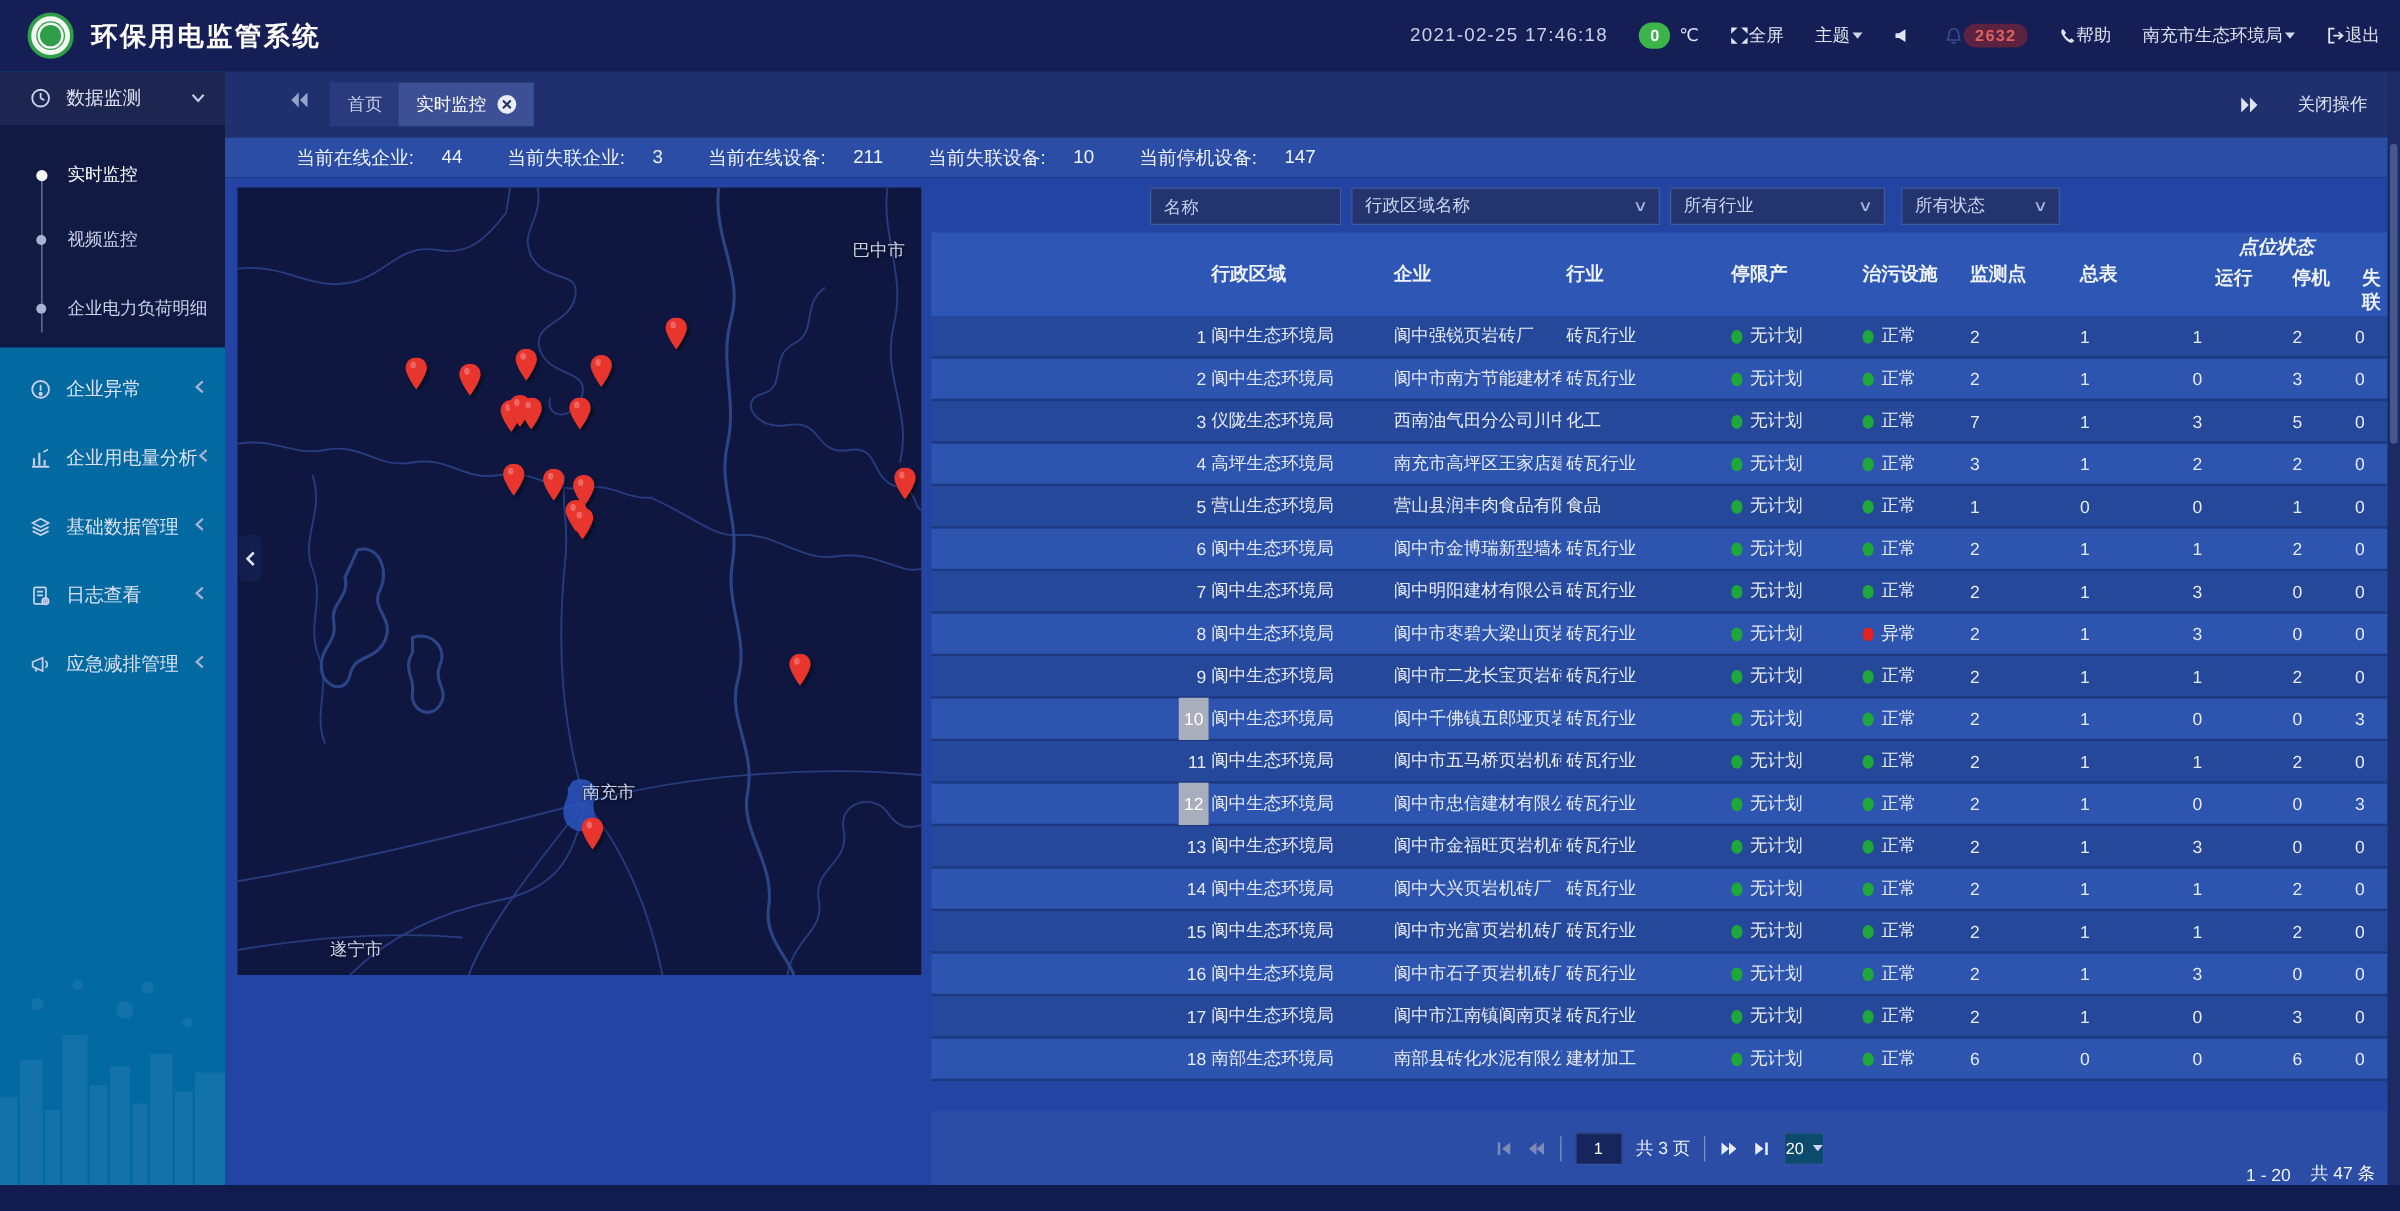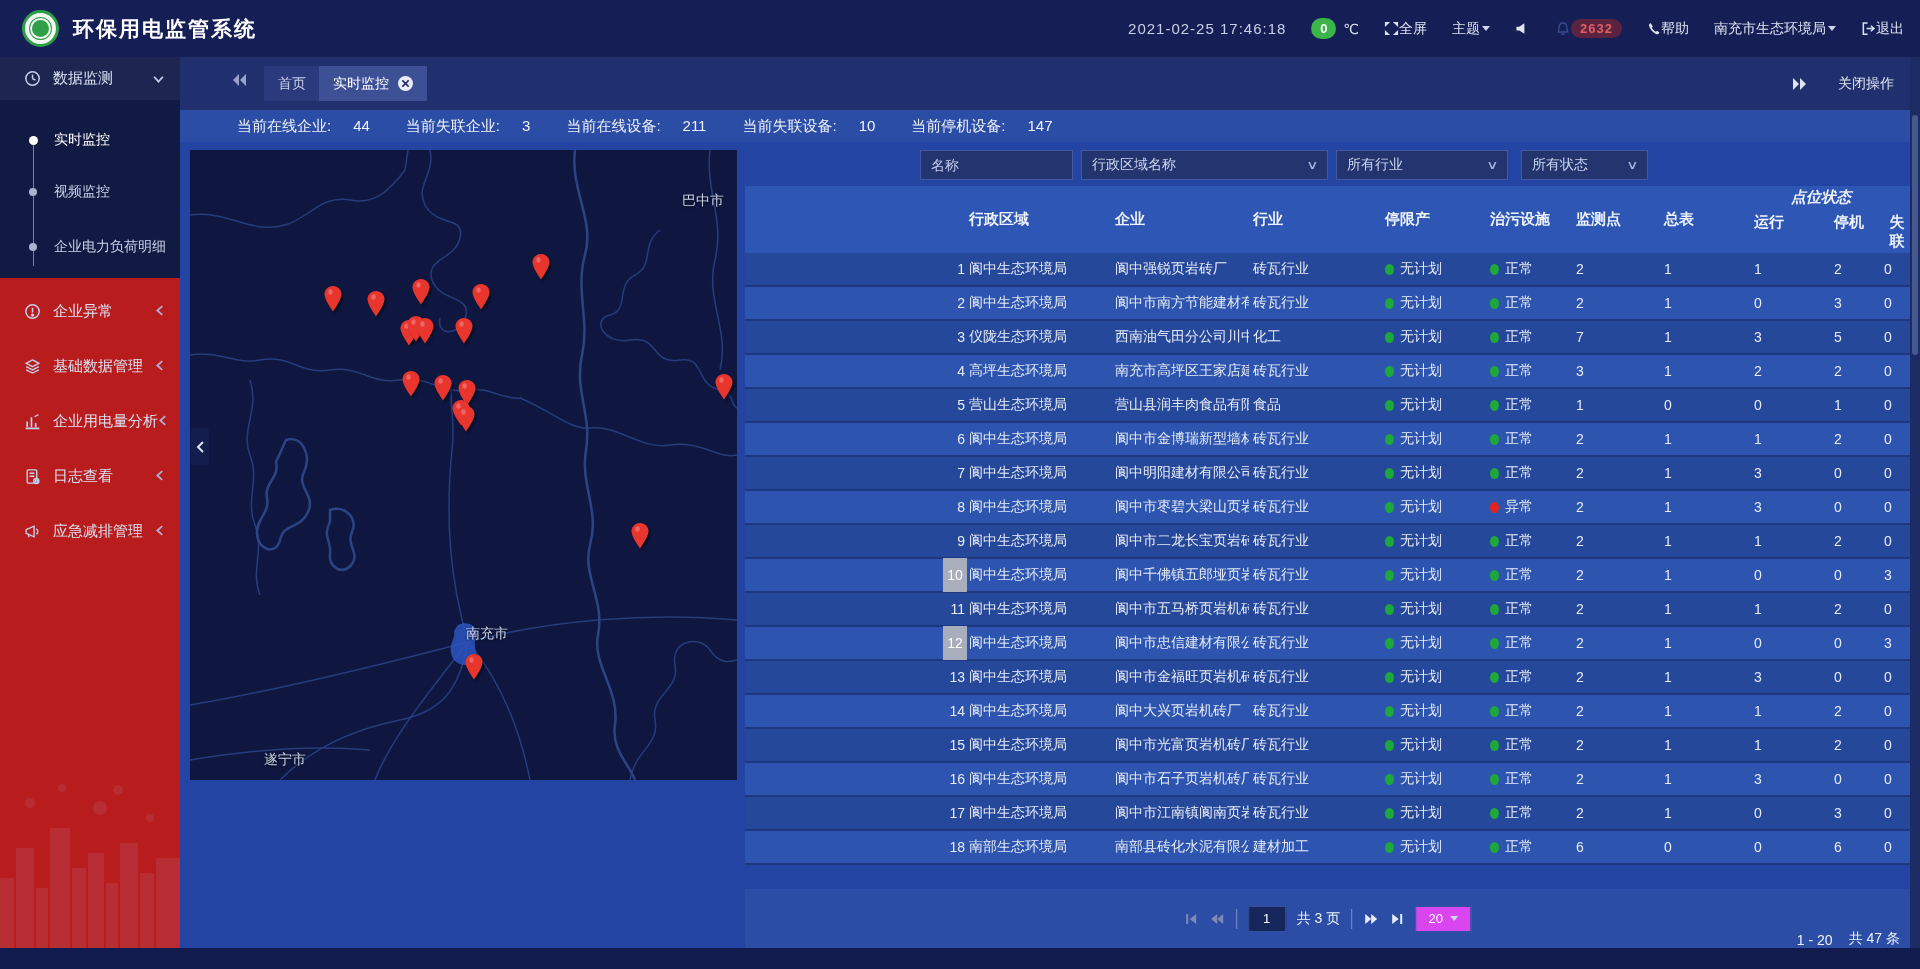--- a/index.html
+++ b/index.html
@@ -15,21 +15,21 @@
   .topbar-right { margin-left:auto; display:flex; align-items:center; gap:25px; padding-right:16px; font-size:14px; color:#dfe4f2; }
   .datetime { font-size:15px; color:#c9d0e6; letter-spacing:1px; }
   .temp-wrap { display:flex; align-items:center; gap:7px; }
   .temp-badge { min-width:25px; height:21px; padding:0 6px; border-radius:11px; background:#3bb54a; color:#fff; font-weight:bold; font-size:13px; display:flex; align-items:center; justify-content:center; }
   .top-item { display:flex; align-items:center; gap:0; cursor:pointer; white-space:nowrap; }
   .caret-down { display:inline-block; width:0; height:0; border-left:4px solid transparent; border-right:4px solid transparent; border-top:5px solid #cfd6ee; margin-left:2px; }
   .notif-badge { background:#5c2340; color:#e06060; font-weight:bold; font-size:13px; padding:2px 9px; border-radius:10px; letter-spacing:1px; }
   .icon { display:inline-flex; align-items:center; justify-content:center; }
 
   
-  .sidebar { position:absolute; left:0; top:57px; width:180px; height:891px; background:#b91c1c; z-index:20; overflow:hidden; }
+  .sidebar { position:absolute; left:0; top:57px; width:180px; height:891px; background:#0369a1; z-index:20; overflow:hidden; }
   .menu-parent { height:43px; background:#1c2650; display:flex; align-items:center; padding:0 16px 0 24px; cursor:pointer; }
   .menu-sub { height:178px; background:#111a42; position:relative; }
   .menu-line { position:absolute; left:33px; top:36px; width:1px; height:130px; background:rgba(255,255,255,.45); }
   .menu-child { position:absolute; left:0; width:180px; height:30px; display:flex; align-items:center; cursor:pointer; }
   .menu-dot { position:absolute; left:29px; width:8px; height:8px; border-radius:50%; background:#aab3d2; }
   .menu-dot.active { background:#ffffff; width:9px; height:9px; left:28.5px; }
   .menu-child-label { margin-left:54px; font-size:14px; color:#c9d1ea; white-space:nowrap; }
   .menu-child-label.active { color:#ffffff; }
   .menu-group { height:44px; margin-top:11px; display:flex; align-items:center; padding:0 16px 0 24px; cursor:pointer; }
   .menu-group:first-of-type { margin-top:14px; }
@@ -74,21 +74,21 @@
   .cell { white-space:nowrap; overflow:hidden; }
   .c-lead { width:196px; }
   .c-idx { width:26px; display:flex; align-items:center; justify-content:flex-end; }
   .c-region { width:144px; padding-left:2px; }
   .c-company { width:138px; padding-left:4px; }
   .c-industry { width:128px; padding-left:4px; }
   .c-stop { width:103px; padding-left:8px; }
   .c-fac { width:84px; padding-left:10px; }
   .c-pts { width:88px; padding-left:12px; }
   .c-met { width:90px; padding-left:12px; }
-  .c-run { width:78px; padding-left:12px; }
+  .c-run { width:78px; padding-left:12px;text-align:center; }
   .c-stp { width:64px; padding-left:14px; }
   .c-off { width:26px; text-align:center; padding:0; }
   .c-ptsgrp { width:168px; display:flex; flex-direction:column; justify-content:center; gap:6px; }
   .grp-title { font-style:italic; text-align:center; padding-right:10px; }
   .grp-sub { display:flex; }
   .grp-sub span { display:block; }
 
   .tbody { position:absolute; left:565px; top:111px; width:1165px; height:636px; overflow:hidden; }
   .t-row { display:flex; align-items:center; height:34px; border-bottom:2px solid #1d3880; font-size:14px; color:#e6ebf7; cursor:pointer; }
   .t-row.odd { background:#26489a; }
@@ -98,21 +98,21 @@
   .idx-box.hl { background:#a9aebc; color:#ffffff; justify-content:center; padding-right:0; }
   .dot { width:9px; height:11px; border-radius:50%; margin-right:6px; flex:none; }
 
   
   .pager { position:absolute; left:565px; top:747px; width:1165px; height:59px; background:#2b4da6; }
   .pager-center { position:absolute; left:50%; top:0; height:59px; transform:translateX(-50%); display:flex; align-items:center; gap:11px; }
   .pg-ico { display:flex; align-items:center; cursor:pointer; }
   .pg-divider { width:1px; height:20px; background:rgba(255,255,255,.4); }
   .pg-input { width:38px; height:26px; background:#16265c; border:1px solid #3450a0; color:#fff; text-align:center; font-size:13px; display:flex; align-items:center; justify-content:center; }
   .pg-pages { font-size:14px; color:#eef2fb; }
-  .pg-size { width:56px; height:26px; background:#d946ef; border:1px solid #3450a0; color:#fff; font-size:13px; display:flex; align-items:center; justify-content:center; gap:5px; cursor:pointer; }
+  .pg-size { width:32px; height:26px; background:#0c4a6e; border:1px solid #3450a0; color:#fff; font-size:13px; display:flex; align-items:center; justify-content:center; gap:5px; cursor:pointer; }
   .pg-size .caret-down { border-top-color:#cfd6ee; }
   .pager-right { position:absolute; right:10px; top:0; height:59px; display:flex; align-items:flex-end; gap:16px; font-size:14px; color:#eef2fb; }
 
   
   .vscroll { position:absolute; right:0; top:57px; width:10px; height:891px; background:#1c2b63; z-index:25; }
   .vscroll-thumb { position:absolute; left:2px; top:58px; width:6px; height:240px; border-radius:3px; background:#46598f; }
   .bottomstrip { position:absolute; left:0; top:948px; width:1920px; height:21px; background:#111b4d; z-index:30; }
 </style>
 </head>
 <body>
@@ -224,42 +224,42 @@
             <circle cx="8" cy="11.4" r="0.9" fill="#c9d1ec"></circle>
           </svg>
         </span>
         <span class="menu-label">企业异常</span>
         <span class="menu-chevron"><svg width="9" height="11" viewBox="0 0 8 10">
             <path d="M6.5 1 L2 5 L6.5 9" fill="none" stroke="#aab3d6" stroke-width="1.6"></path>
           </svg></span>
       </div>
       <div class="menu-group">
         <span class="icon">
-          <svg width="17" height="17" viewBox="0 0 16 16" fill="none" stroke="#c9d1ec" stroke-width="1.3">
-            <path d="M8 1.8 L14 5 L8 8.2 L2 5 Z"></path>
-            <path d="M2 8.2 L8 11.2 L14 8.2"></path>
-            <path d="M2 11.2 L8 14.2 L14 11.2"></path>
-          </svg>
-        </span>
-        <span class="menu-label">基础数据管理</span>
-        <span class="menu-chevron"><svg width="9" height="11" viewBox="0 0 8 10">
-            <path d="M6.5 1 L2 5 L6.5 9" fill="none" stroke="#aab3d6" stroke-width="1.6"></path>
-          </svg></span>
-      </div>
-      <div class="menu-group">
-        <span class="icon">
           <svg width="17" height="17" viewBox="0 0 16 16" fill="none" stroke="#c9d1ec" stroke-width="1.6">
             <path d="M3 13.5 L3 8"></path>
             <path d="M7 13.5 L7 4"></path>
             <path d="M11 13.5 L11 9.5"></path>
             <path d="M1.5 14.5 L14.5 14.5"></path>
             <path d="M10 3.5 L13.5 1.5" stroke-width="1.2"></path>
           </svg>
         </span>
         <span class="menu-label">企业用电量分析</span>
+        <span class="menu-chevron"><svg width="9" height="11" viewBox="0 0 8 10">
+            <path d="M6.5 1 L2 5 L6.5 9" fill="none" stroke="#aab3d6" stroke-width="1.6"></path>
+          </svg></span>
+      </div>
+      <div class="menu-group">
+        <span class="icon">
+          <svg width="17" height="17" viewBox="0 0 16 16" fill="none" stroke="#c9d1ec" stroke-width="1.3">
+            <path d="M8 1.8 L14 5 L8 8.2 L2 5 Z"></path>
+            <path d="M2 8.2 L8 11.2 L14 8.2"></path>
+            <path d="M2 11.2 L8 14.2 L14 11.2"></path>
+          </svg>
+        </span>
+        <span class="menu-label">基础数据管理</span>
         <span class="menu-chevron"><svg width="9" height="11" viewBox="0 0 8 10">
             <path d="M6.5 1 L2 5 L6.5 9" fill="none" stroke="#aab3d6" stroke-width="1.6"></path>
           </svg></span>
       </div>
       <div class="menu-group">
         <span class="icon">
           <svg width="17" height="17" viewBox="0 0 16 16" fill="none" stroke="#c9d1ec" stroke-width="1.3">
             <rect x="3" y="1.8" width="9" height="12.4" rx="1"></rect>
             <path d="M5.2 5 L9.8 5 M5.2 7.8 L9.8 7.8"></path>
             <circle cx="11.6" cy="12.2" r="2.4" fill="#2a3f87"></circle>

